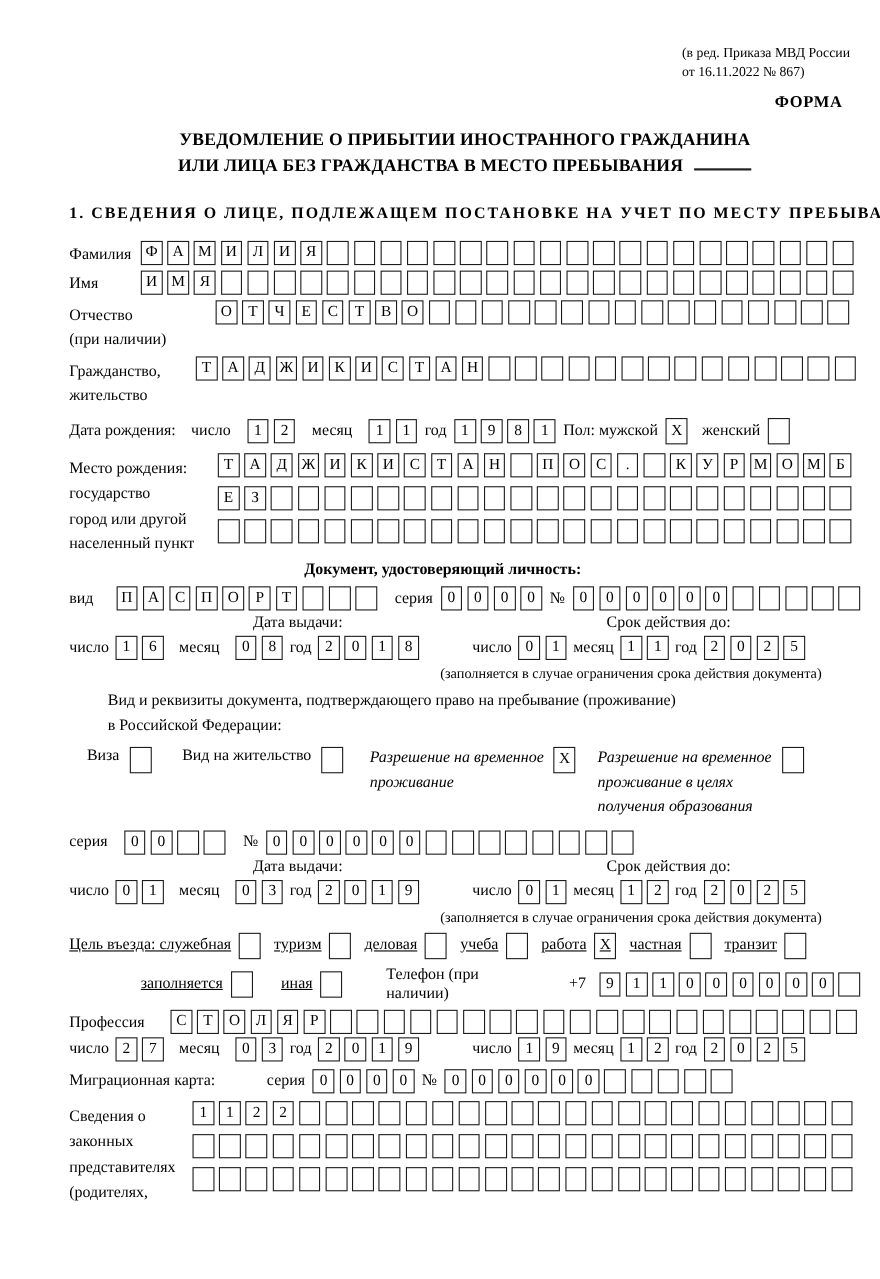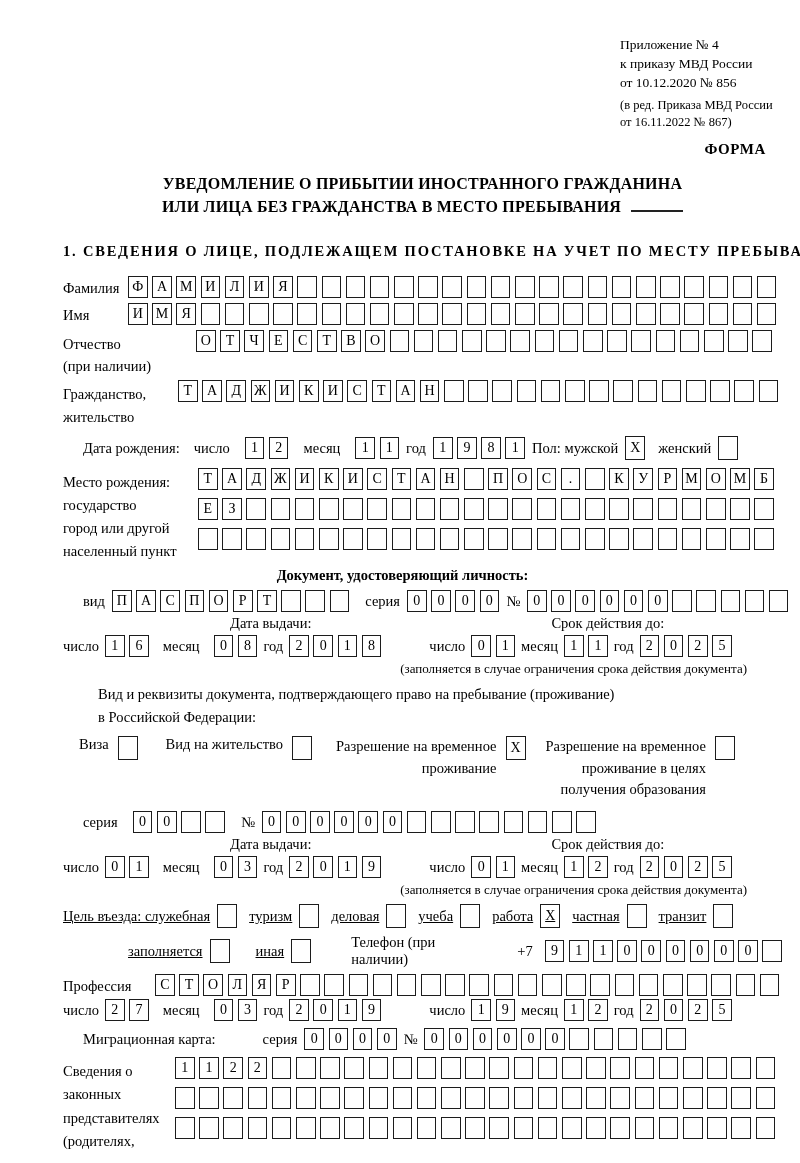--- a/index.html
+++ b/index.html
@@ -23,45 +23,40 @@
   .cells { display:flex; gap:4.6px; flex-wrap:nowrap; }
   .cell {
     flex:none; width:19.6px; height:22px; border:1.6px solid #1c1c1c;
     display:flex; align-items:center; justify-content:center;
     font-size:14px; line-height:1;
   }
   .chk {
     flex:none; width:20px; height:24px; border:1.6px solid #1c1c1c;
     display:inline-flex; align-items:center; justify-content:center; font-size:14px;
   }
-  .inline-row { display:flex; align-items:center; gap:7px;margin-left:20px; }
+  .inline-row { display:flex; align-items:center; gap:7px; }
   .stack { display:flex; flex-direction:column; gap:8px; }
 
   .doc-heading { font-weight:bold; text-align:center; margin:2px 40px 6px 0; }
   .dates-head { display:flex; margin-top:3px; }
   .dates-row { display:flex; align-items:center; margin-top:3px; margin-bottom:4px; }
   .dg { display:flex; align-items:center; gap:6px; }
   .note-right { text-align:right; font-size:13px; padding-right:35px; margin-bottom:6px; }
   .intro { line-height:1.55;margin-left:35px; }
-  .opt-multiline { text-align:right; line-height:1.5; }
+  .opt-multiline { text-align:left; line-height:1.5;font-style:italic; }
   .opts { display:flex; align-items:flex-start; gap:10px; margin-top:8px; margin-bottom:10px; }
   .opt-pair { display:flex; align-items:flex-start; gap:9px;margin-left:16px; }
   .prow { display:flex; align-items:center; gap:12px; margin-bottom:6px; }
   .pp { display:flex; align-items:center; gap:7px;text-decoration:underline; }
 </style>
 </head>
 <body>
 
 <div class="page">
 
-  <div class="appendix">
-    <div>Приложение № 4</div>
-    <div>к приказу МВД России</div>
-    <div>от 10.12.2020 № 856</div>
-  </div>
   <div class="edition">
     <div>(в ред. Приказа МВД России</div>
     <div>от 16.11.2022 № 867)</div>
   </div>
 
   <div class="forma">ФОРМА</div>
 
   <div class="title">
     <div>УВЕДОМЛЕНИЕ О ПРИБЫТИИ ИНОСТРАННОГО ГРАЖДАНИНА</div>
     <div><span>ИЛИ ЛИЦА БЕЗ ГРАЖДАНСТВА В МЕСТО ПРЕБЫВАНИЯ</span><span class="blank-line"></span></div>

